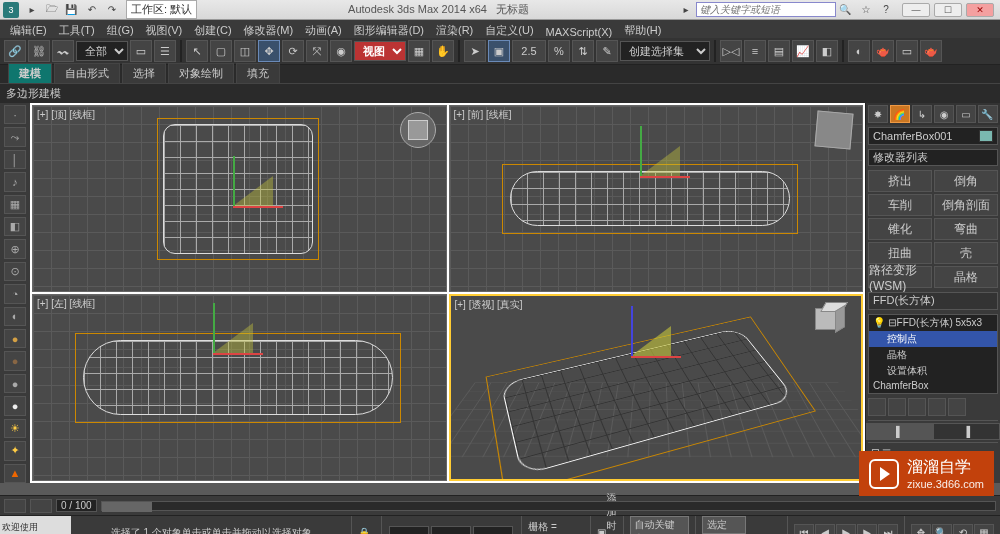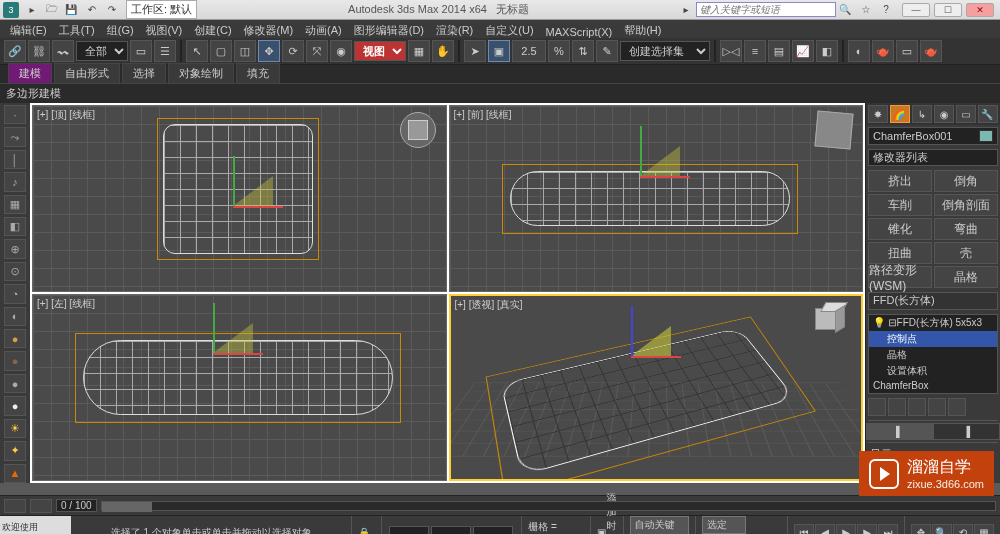--- a/index.html
+++ b/index.html
@@ -22,21 +22,21 @@
 .menubar .m-item { color:#ccc; font-size:11px; padding:0 6px; cursor:pointer; }
 
 
 .toolbar { background:#333; display:flex; align-items:center; padding:2px 4px; gap:2px; border-bottom:1px solid #222;}
 .toolbar .tbtn { width:22px; height:22px; background:#444; border:1px solid #555; display:flex; align-items:center; justify-content:center; font-size:11px; color:#ccc; cursor:pointer;}
 .toolbar .tbtn.on { background:#3a506b; border-color:#6a8ab8;}
 .toolbar .sep { width:2px; height:22px; background:#222; margin:0 2px;}
 .toolbar .dd { height:20px; background:#222; border:1px solid #555; color:#ccc; font-size:11px; padding:0 4px;}
 .tabstrip { background:#2a2a2a; display:flex; padding:0 8px; height:18px; align-items:flex-end;}
 .tabstrip .tab { padding:2px 10px; color:#ccc; font-size:11px; border:1px solid #444; border-bottom:none; margin-right:2px; cursor:pointer; background:#3a3a3a;}
-.tabstrip .tab.active { background:#701a75; }
+.tabstrip .tab.active { background:#0f766e;font-weight:bold; }
 
 .polylabel { background:#2a2a2a; color:#ccc; font-size:11px; padding:2px 6px; border-top:1px solid #444;}
 
 
 .main { display:flex; height:380px; background:#3a3a3a;}
 .left-tools { width:30px; background:#3a3a3a; display:flex; flex-direction:column; align-items:center; padding-top:2px; gap:3px;}
 .left-tools .lt { width:22px; height:22px; background:#444; border:1px solid #555; display:flex; align-items:center; justify-content:center; font-size:11px; color:#aaa; cursor:pointer;}
 .viewports { flex:1; display:grid; grid-template-columns:1fr 1fr; grid-template-rows:1fr 1fr; gap:2px; padding:2px; background:#ffffff;}
 .vp { background:#4a4a4a; border:1px solid #666; position:relative; overflow:hidden;}
 .vp.active { border:2px solid #ffcc33;}

